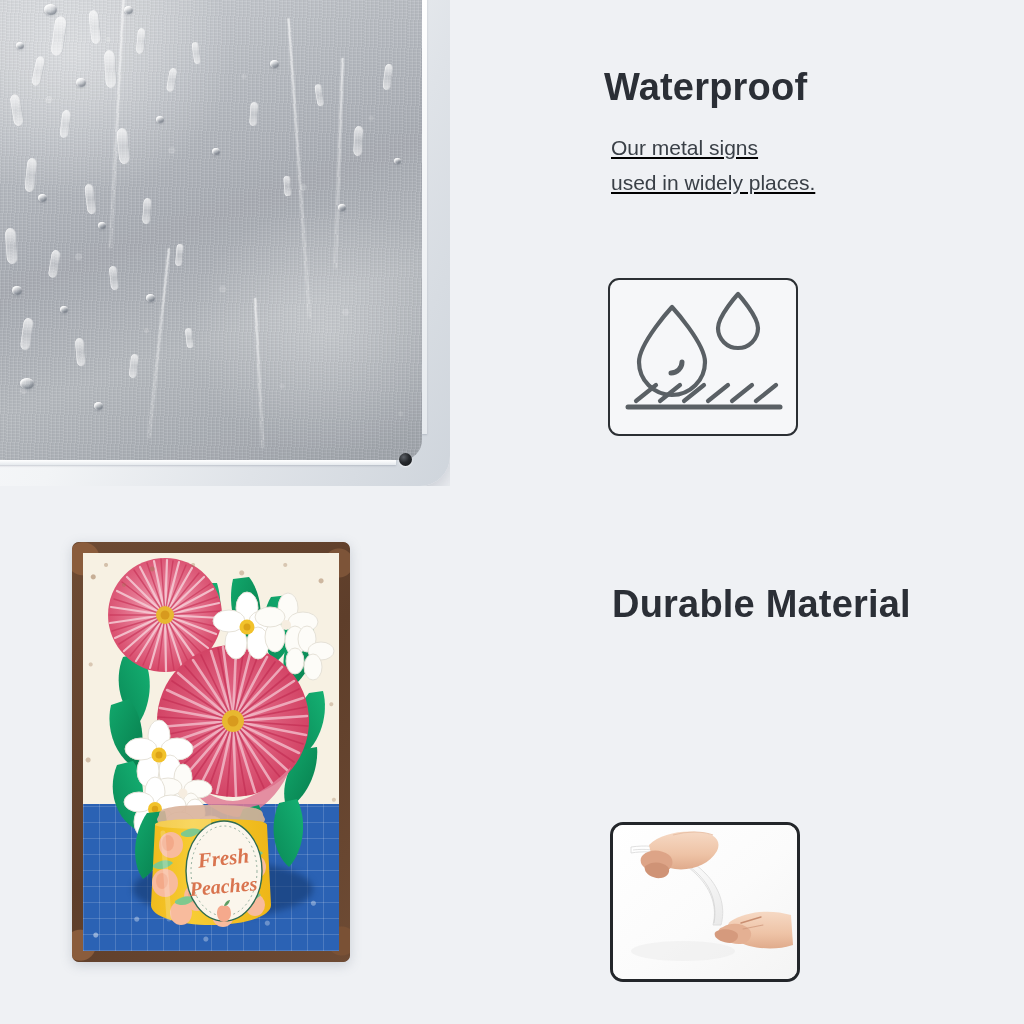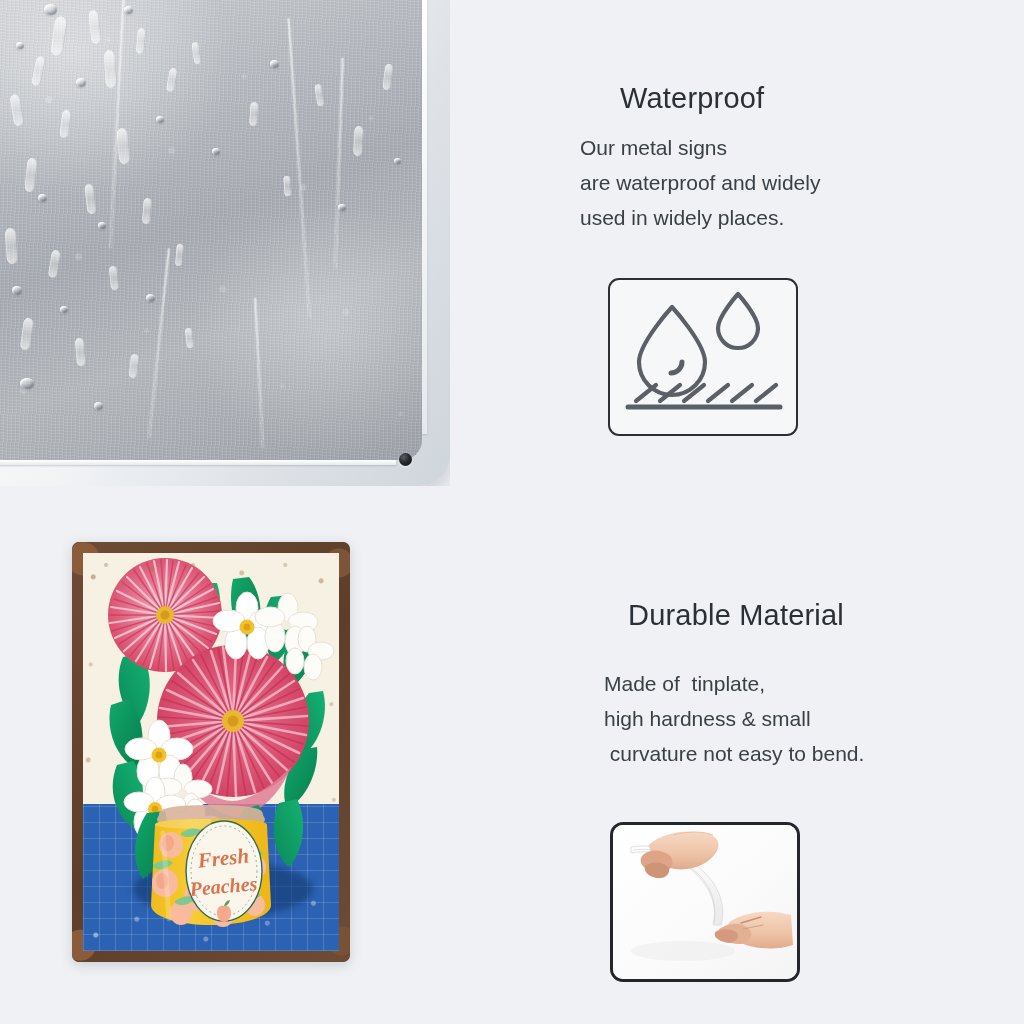--- a/index.html
+++ b/index.html
@@ -140,22 +140,22 @@
       radial-gradient(circle at 21% 92%, rgba(255,255,255,.35) 0 2px, rgba(255,255,255,0) 3px),
       radial-gradient(circle at 48% 97%, rgba(255,255,255,.32) 0 2px, rgba(255,255,255,0) 3px),
       radial-gradient(circle at 72% 93%, rgba(255,255,255,.30) 0 2px, rgba(255,255,255,0) 3px),
       radial-gradient(circle at 90% 88%, rgba(255,255,255,.34) 0 2px, rgba(255,255,255,0) 3px);
   }
   .sign-svg{position:absolute;left:0;top:0;}
 
   
   .panel{position:absolute;}
   .h-title{
-    font-size:29px;font-weight:normal;color:#2b2f36;letter-spacing:.2px;
-    margin:16px;white-space:nowrap;
+    font-size:38px;font-weight:bold;color:#2b2f36;letter-spacing:.2px;
+    margin:0;white-space:nowrap;
   }
   .body-line{
     font-size:21px;color:#3a4047;line-height:35px;white-space:pre;margin:0;
   }
 
   
   .icon-box{
     position:absolute;border:2.5px solid #2b2f33;border-radius:11px;
     background:#f6f7f9;box-sizing:border-box;overflow:hidden;
   }
@@ -533,23 +533,22 @@
         </g>
       </svg>
 
       <div class="distress"></div>
     </div>
   </div>
 
   <div class="panel" style="left:604px;top:66px;">
     <p class="h-title">Waterproof</p>
   </div>
-  <div class="panel" style="left:580px;top:130px;">
+  <div class="panel" style="left:611px;top:130px;text-decoration:underline;">
     <p class="body-line">Our metal signs</p>
-    <p class="body-line">are waterproof and widely</p>
     <p class="body-line">used in widely places.</p>
   </div>
 
   <div class="icon-box" style="left:608px;top:278px;width:190px;height:158px;">
     <svg width="186" height="154" viewBox="0 0 186 154">
       <g fill="none" stroke="#5a6065" stroke-width="4.2" stroke-linecap="round" stroke-linejoin="round">
 
         <path d="M62,27 C62,27 29,63 29,82 A33,33 0 0 0 95,82 C95,63 62,27 62,27 Z"></path>
 
         <path d="M72,82 A11,11 0 0 1 61,93" stroke-width="5"></path>
@@ -563,25 +562,20 @@
         <path d="M74,121 L94,105"></path>
         <path d="M98,121 L118,105"></path>
         <path d="M122,121 L142,105"></path>
         <path d="M146,121 L166,105"></path>
       </g>
     </svg>
   </div>
 
   <div class="panel" style="left:612px;top:583px;">
     <p class="h-title">Durable Material</p>
-  </div>
-  <div class="panel" style="left:604px;top:666px;">
-    <p class="body-line">Made of  tinplate,</p>
-    <p class="body-line">high hardness &amp; small</p>
-    <p class="body-line"> curvature not easy to bend.</p>
   </div>
 
   <div class="photo-box" style="left:610px;top:822px;width:190px;height:160px;">
     <svg width="184" height="154" viewBox="0 0 184 154">
       <defs>
         <linearGradient id="bgPhoto" x1="0" y1="0" x2="1" y2="1">
           <stop offset="0%" stop-color="#ffffff"></stop>
           <stop offset="55%" stop-color="#fbfbfb"></stop>
           <stop offset="100%" stop-color="#f4f4f4"></stop>
         </linearGradient>

